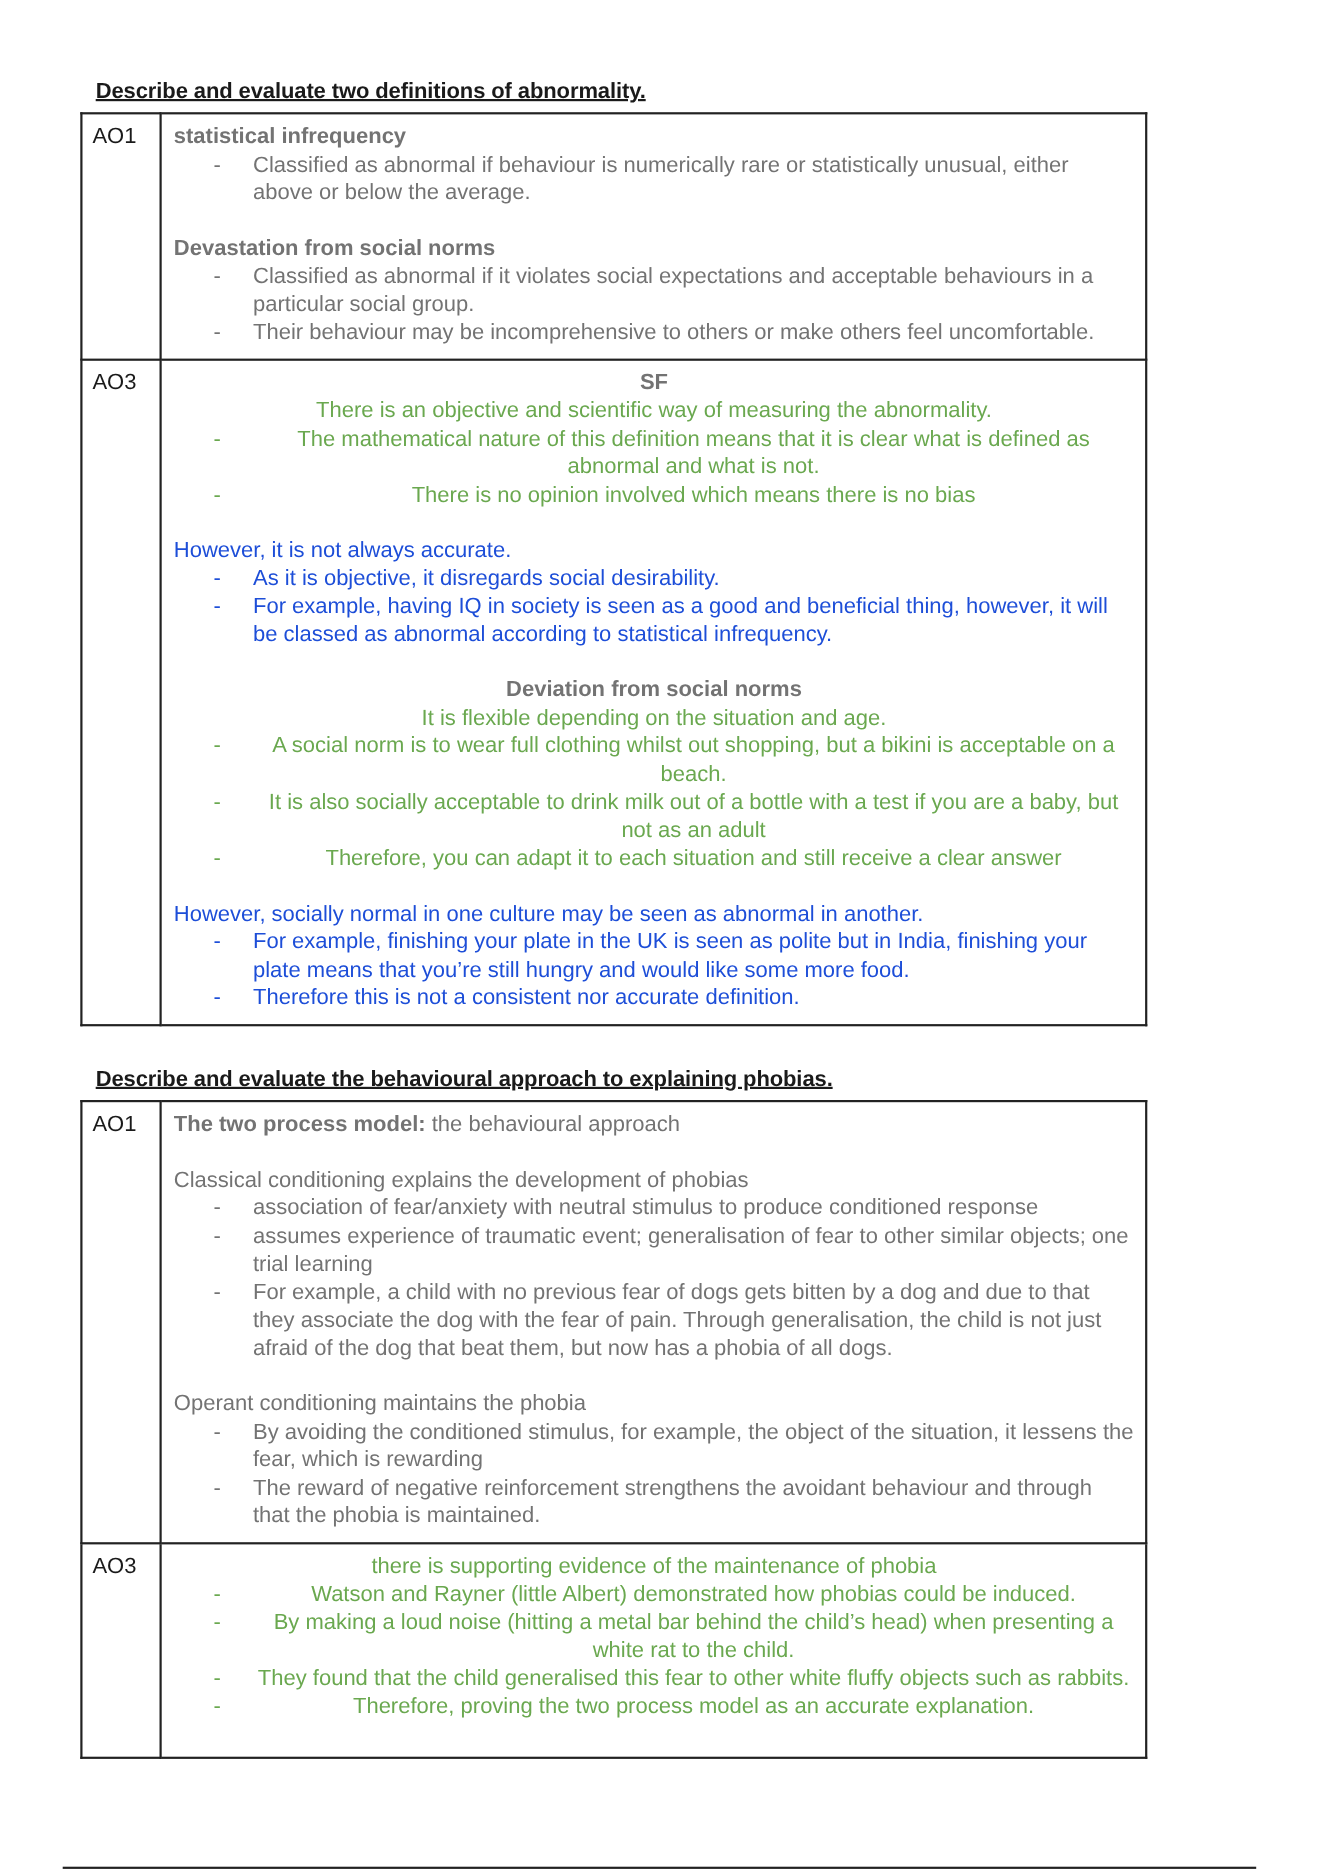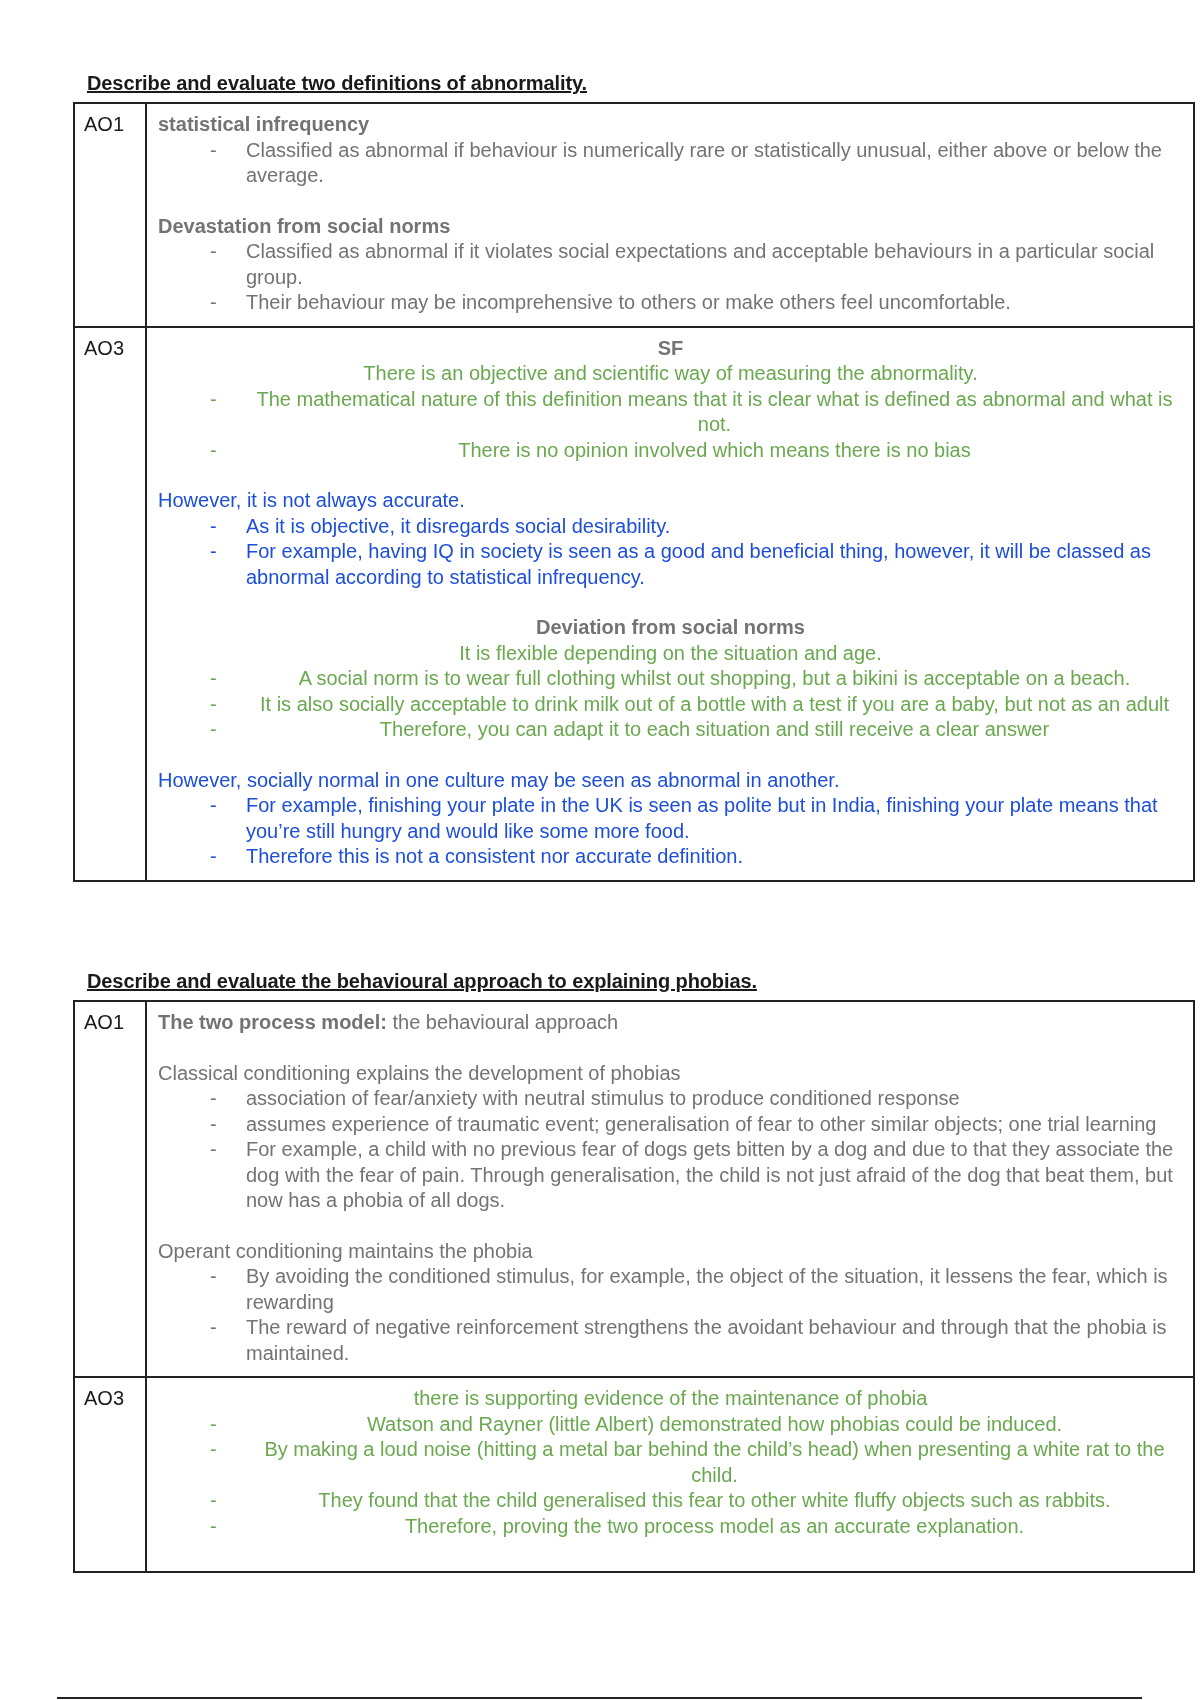--- a/index.html
+++ b/index.html
@@ -6,35 +6,35 @@
   body {
     width: 1200px; height: 1700px; position: relative; overflow: hidden;
     font-family: "Liberation Sans", sans-serif; color: #1a1a1a;
   }
   .heading {
     position: absolute; left: 87px;
     font-size: 20px; font-weight: bold; text-decoration: underline;
     letter-spacing: -0.1px;
   }
   table.qa {
-    position: absolute; left: 73px; width: 1122px;
+    position: absolute; left: 73px; width: 970px;
     border-collapse: collapse; table-layout: fixed;
   }
   table.qa td {
     border: 2px solid #222; vertical-align: top;
     font-size: 20px; line-height: 25.5px;
   }
   td.ao { width: 72px; padding: 8px 0 8px 9px; box-sizing: border-box; }
   td.content { padding: 8px 10px 10px 11px; }
   .block { margin: 0; }
   .block + .block { margin-top: 25px; }
   .title { font-weight: bold; }
   .lead {}
   ul.dash { list-style: none; margin: 0; padding: 0 0 0 72px; }
-  ul.dash li { position: relative; margin-left: 16px; }
+  ul.dash li { position: relative; }
   ul.dash li::before {
     content: "-"; position: absolute; left: -36px; top: 0;
   }
   .green { color: #6aa84f; text-align: center; }
   .red { color: #1d4ed8; }
   .black { color: #737373; }
   .bottom-rule {
     position: absolute; left: 57px; top: 1697px; width: 1085px; height: 2px; background: #222;
   }
 </style>

